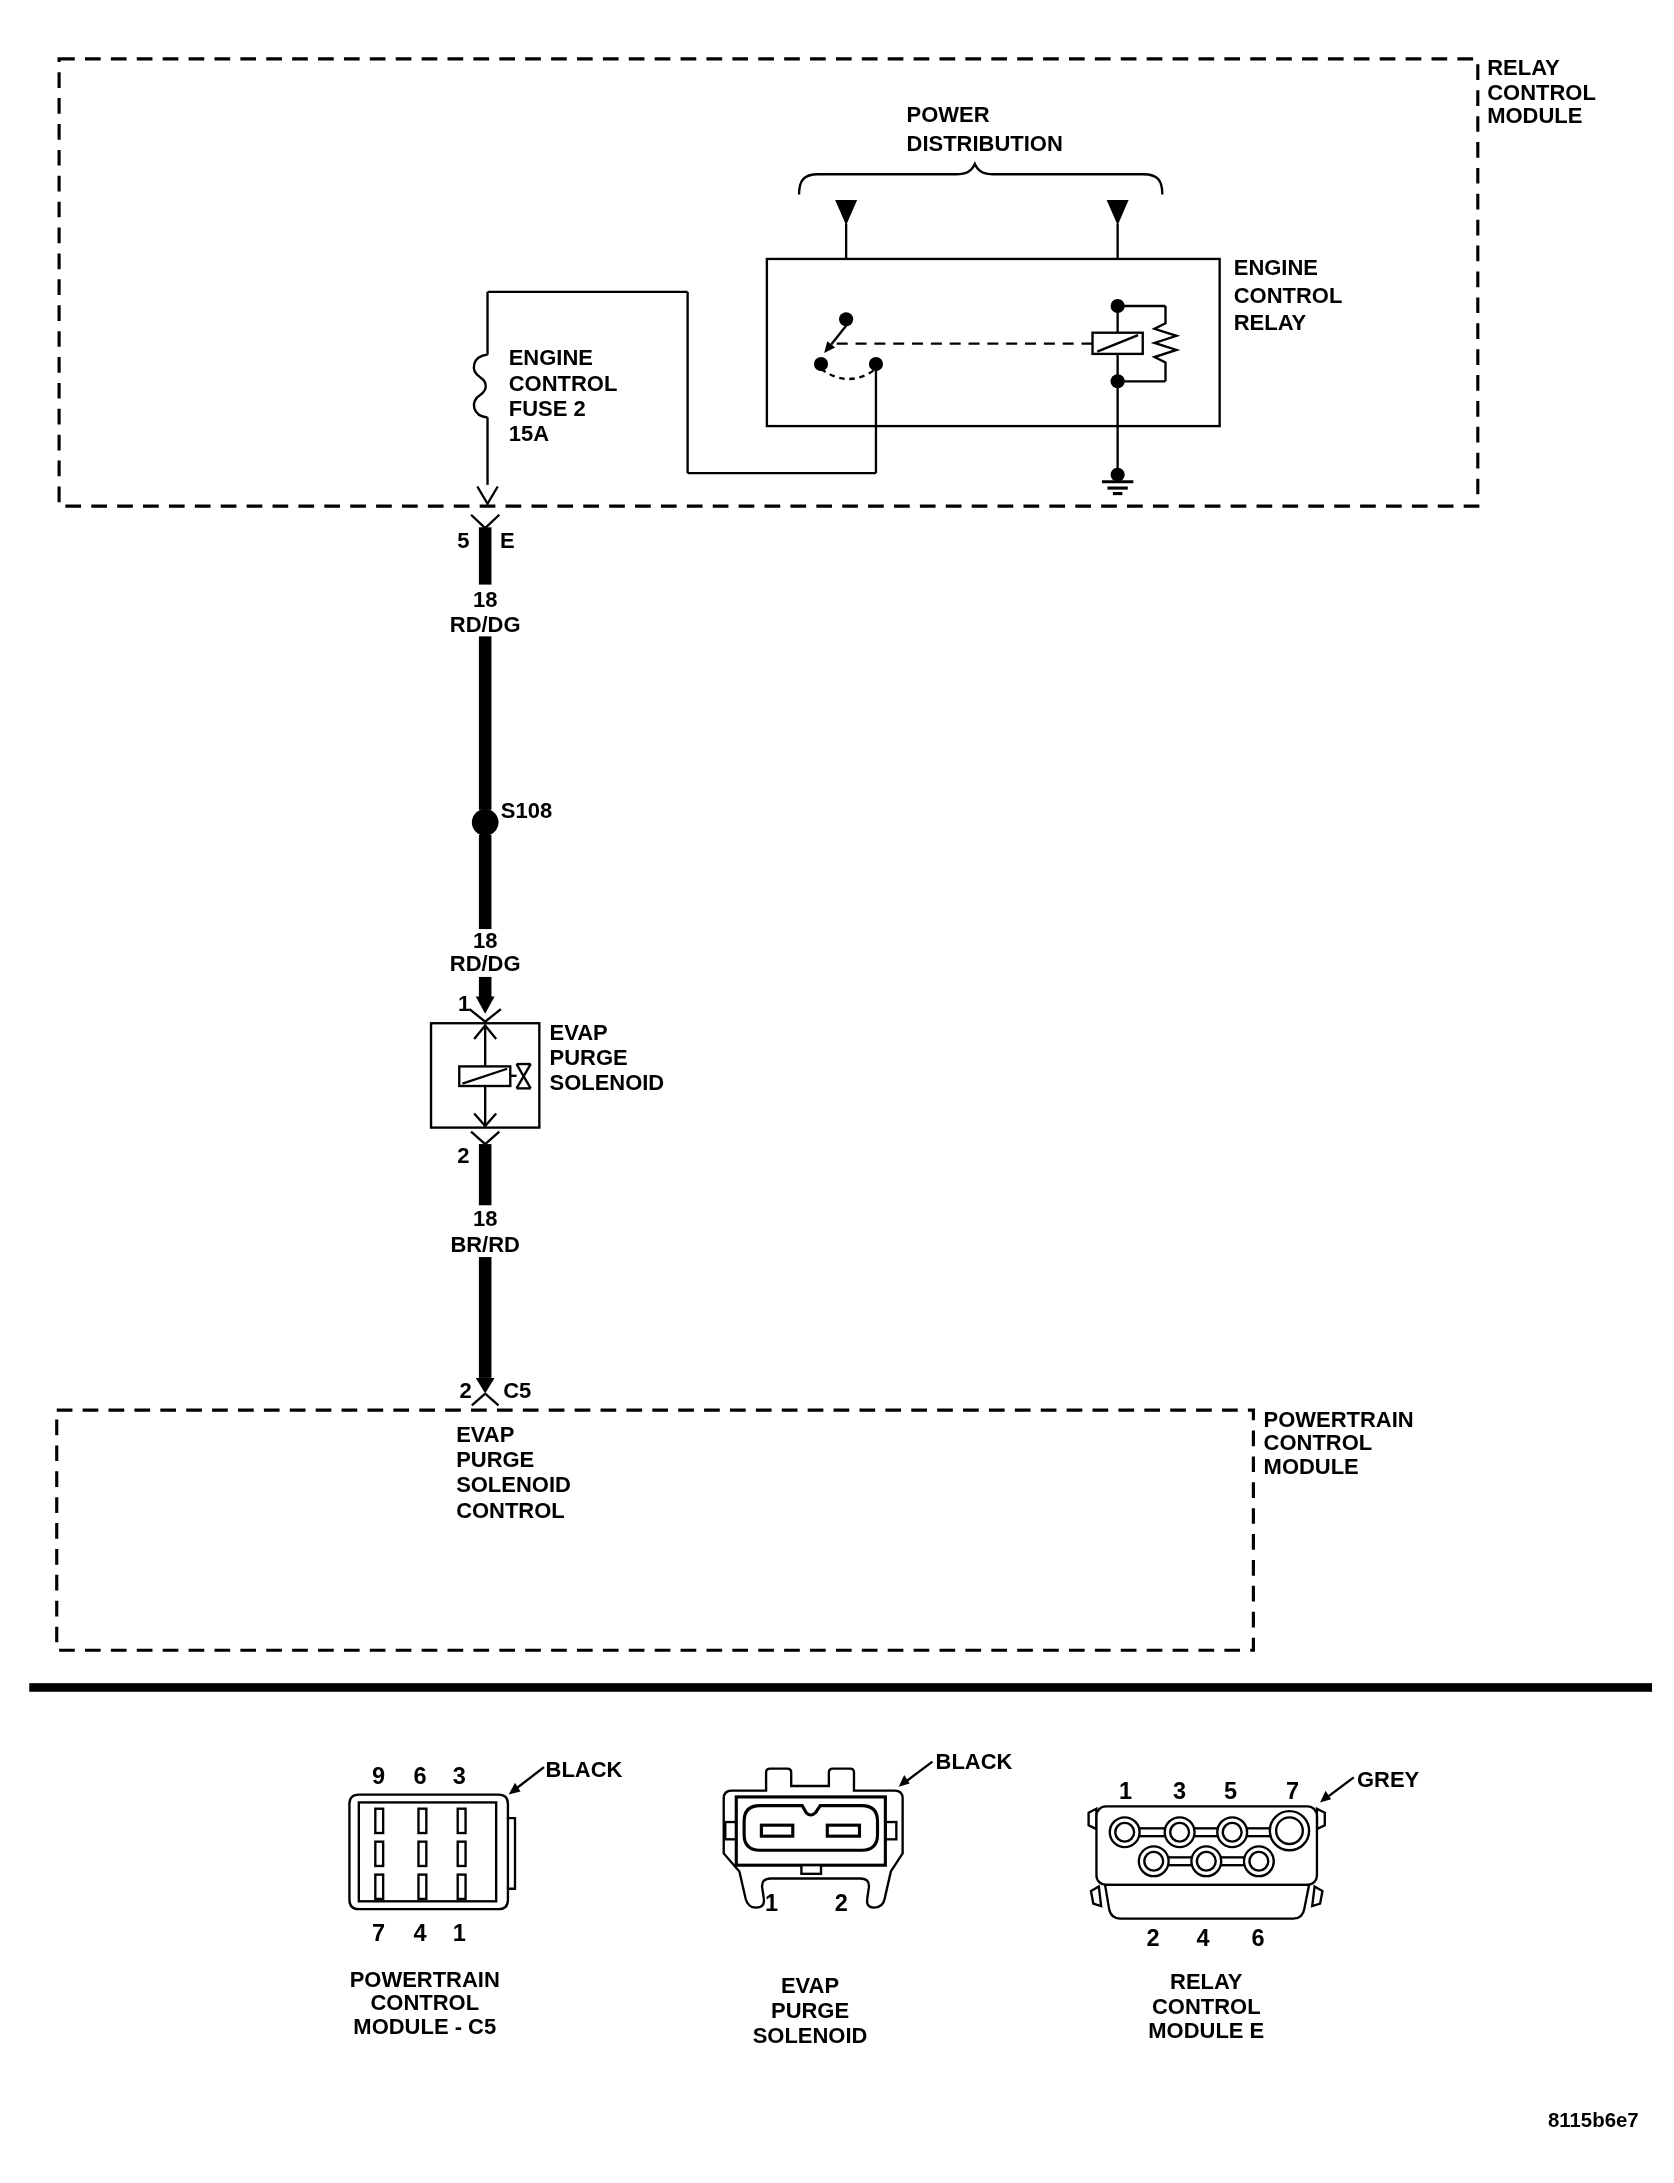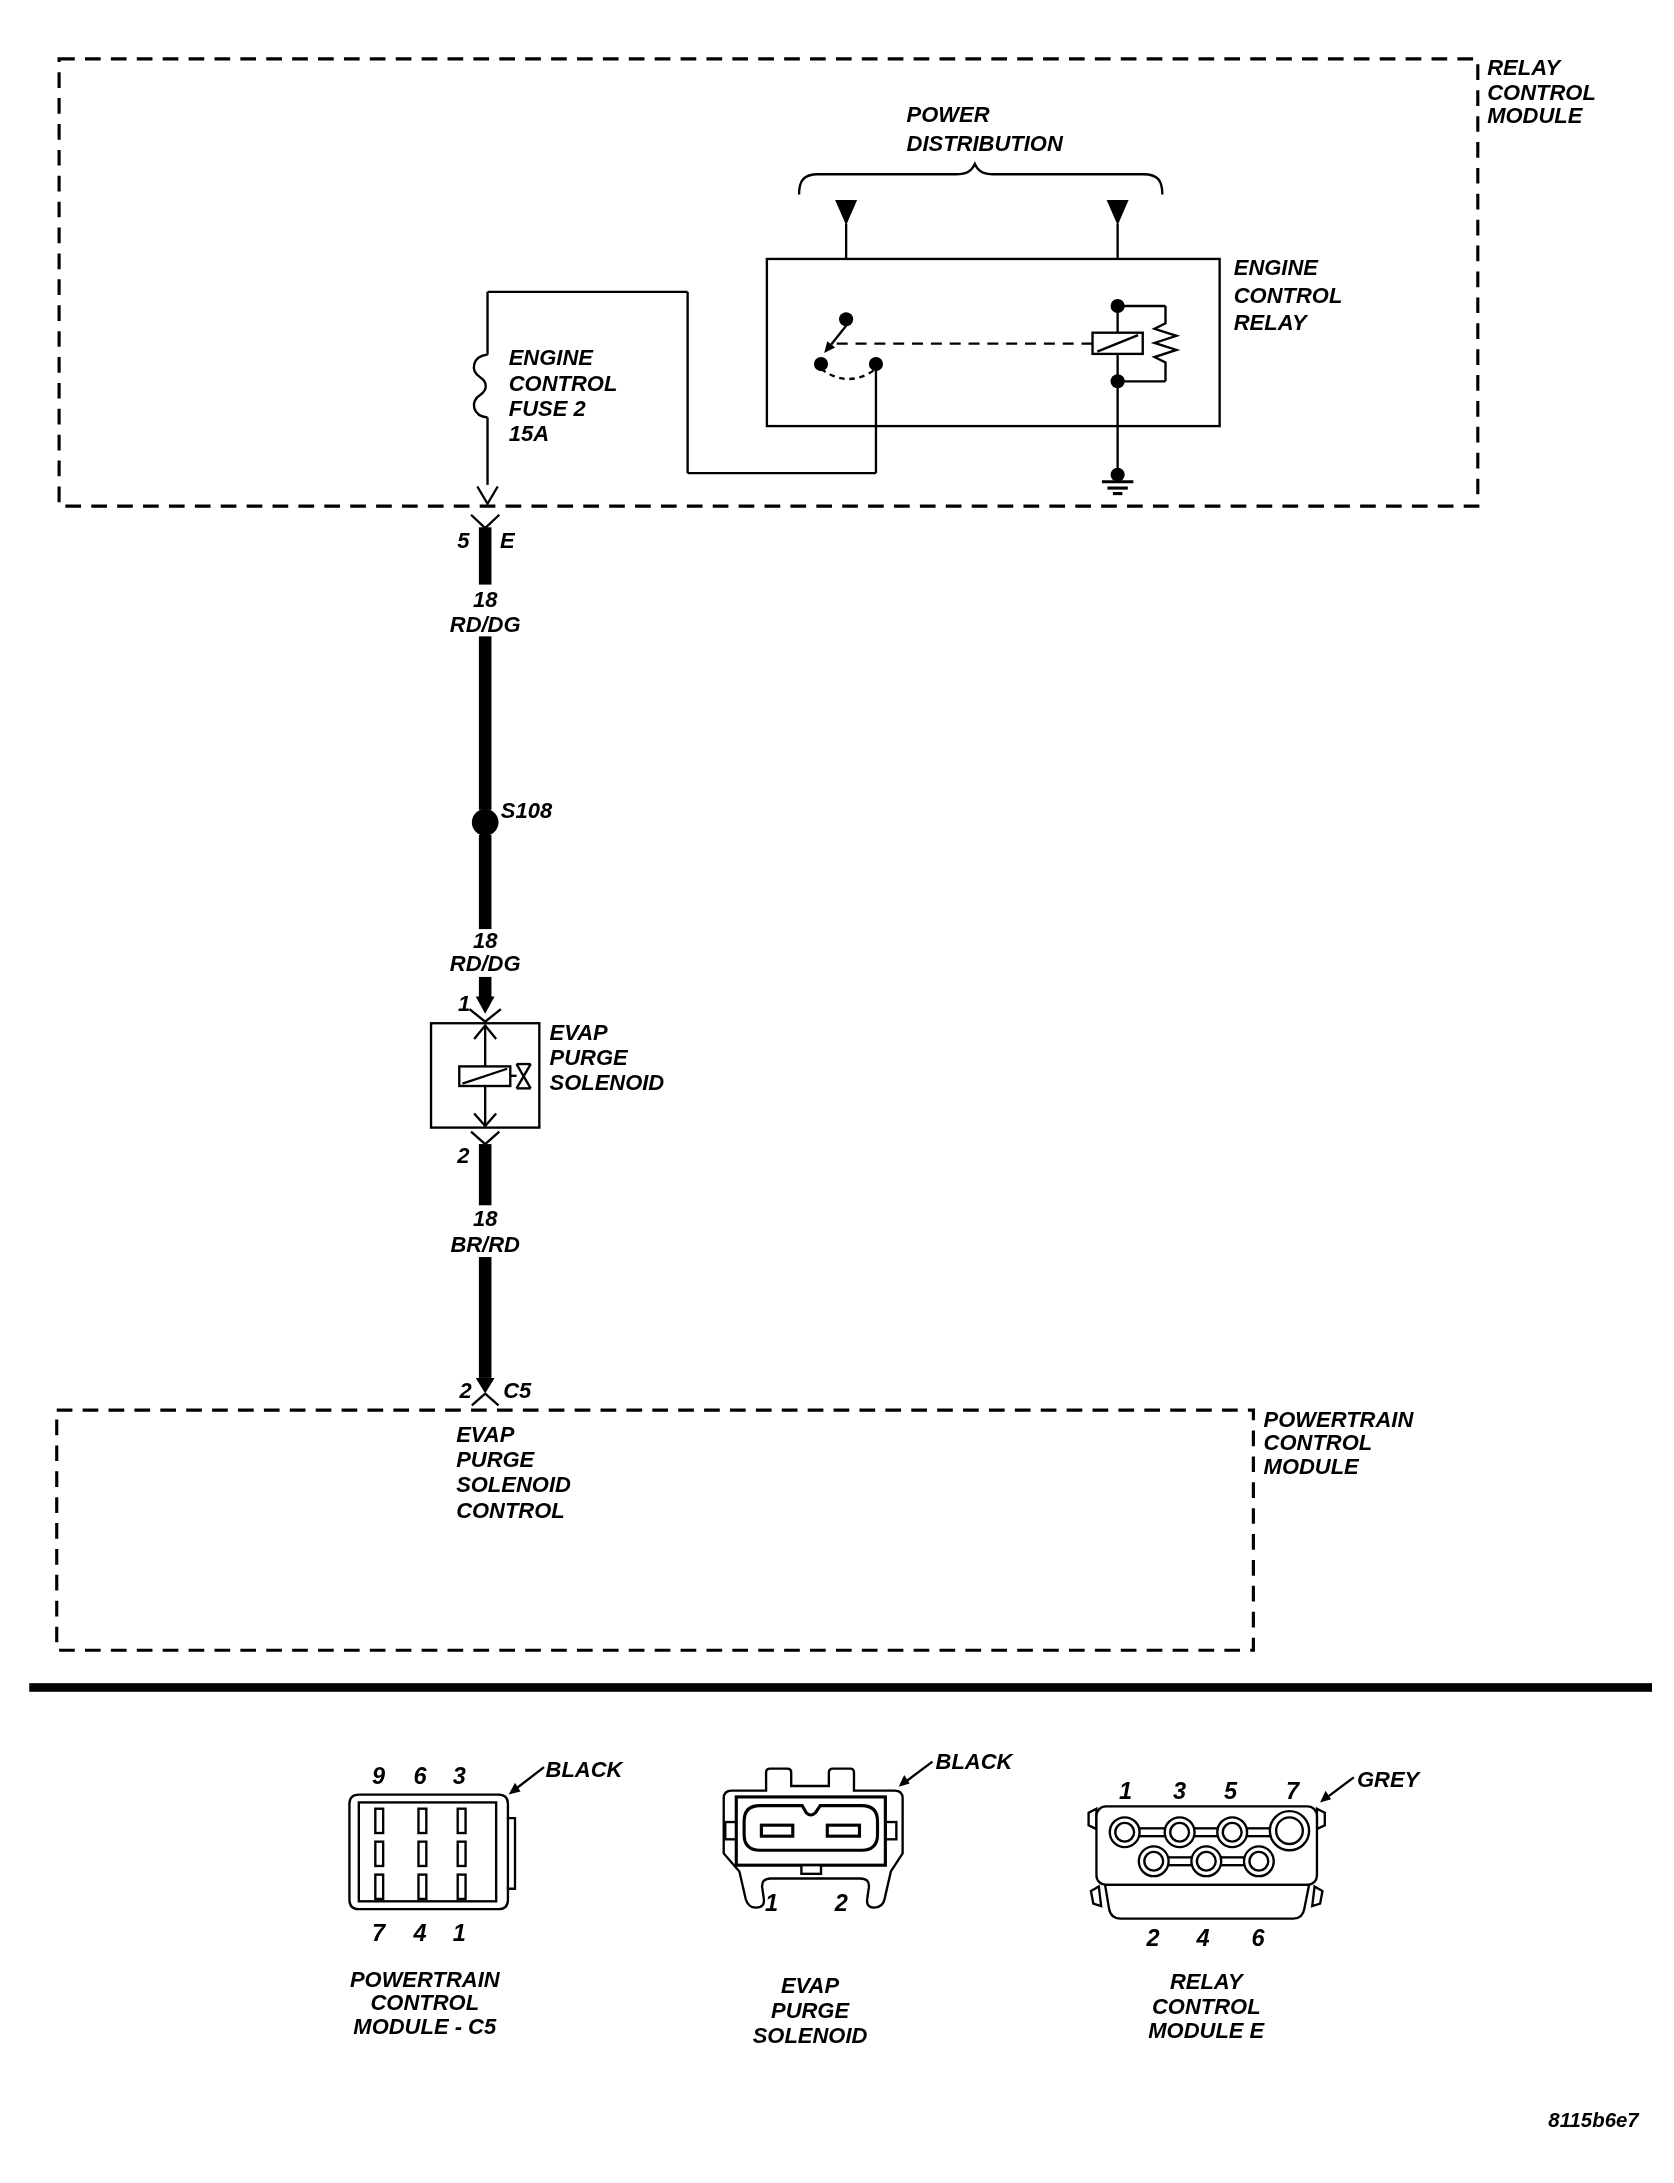--- a/index.html
+++ b/index.html
@@ -1,16 +1,16 @@
 <!DOCTYPE html>
 <html style="font-size:12.6px"><head>
 <meta charset="utf-8">
 <style>
   html,body{margin:0;padding:0;background:#ffffff;}
-  .page{width:1675px;height:2183px;position:relative;background:#ffffff;font-style:italic;}
+  .page{width:1675px;height:2183px;position:relative;background:#ffffff;}
   svg{display:block;}
   text{font-family:"Liberation Sans","DejaVu Sans",sans-serif;font-weight:bold;fill:#000;}
   .lbl{font-size:28px;}
   .pin{font-size:30px;}
   .doc{font-size:26px;}
   .ln{stroke:#000;stroke-width:3;fill:none;}
   .ln4{stroke:#000;stroke-width:4;fill:none;}
   .dashbox{stroke:#000;stroke-width:4;fill:none;stroke-dasharray:20 13;}
   .dashln{stroke:#000;stroke-width:3;fill:none;stroke-dasharray:14 10;}
   .dasharc{stroke:#000;stroke-width:3;fill:none;stroke-dasharray:7 6;}

